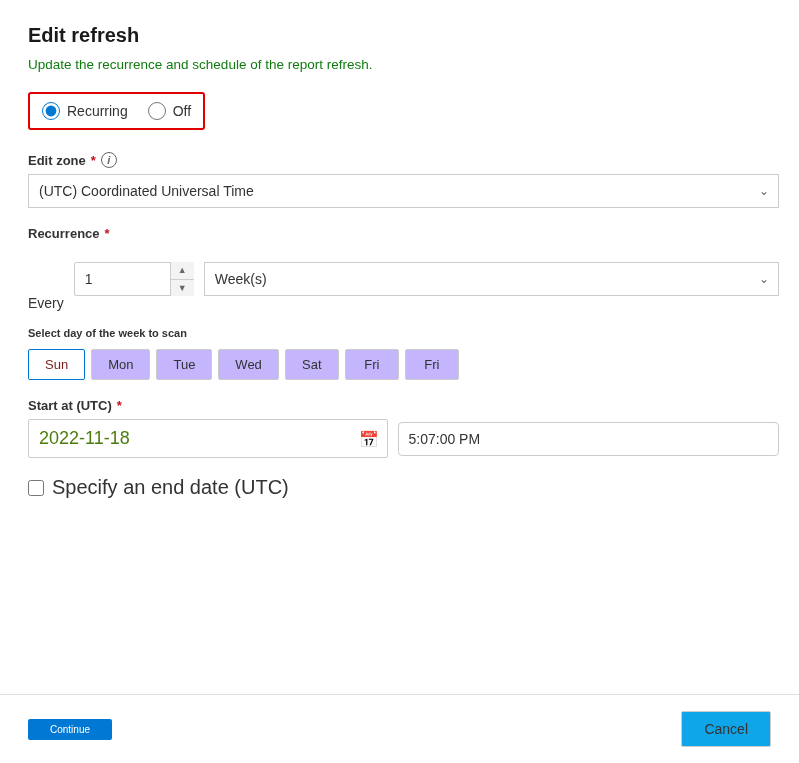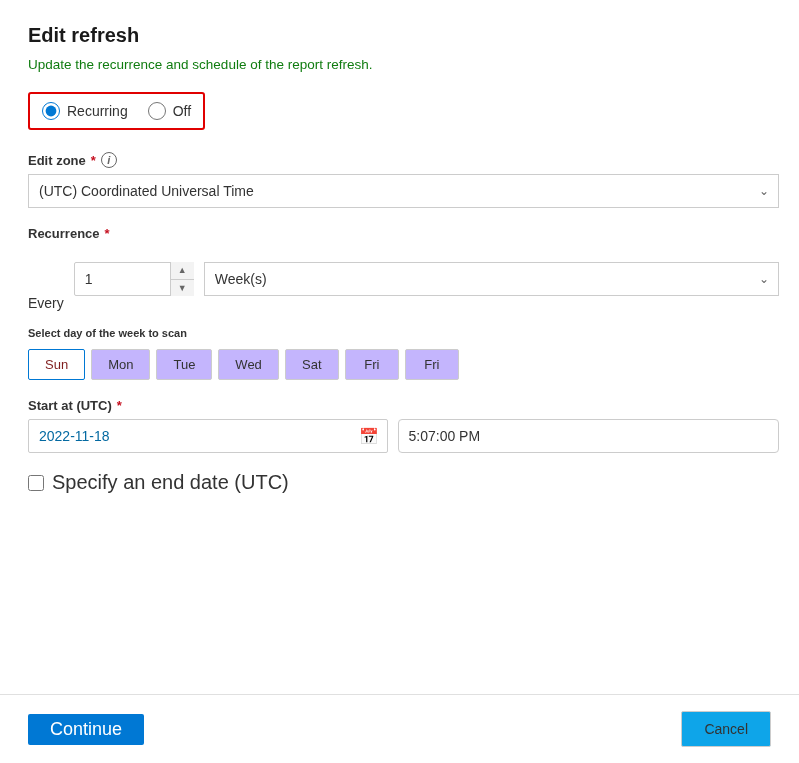--- a/index.html
+++ b/index.html
@@ -205,22 +205,22 @@
     }
     .date-input-wrapper {
       position: relative;
       flex: 1;
     }
     .date-input {
       width: 100%;
       padding: 8px 36px 8px 10px;
       border: 1px solid #ccc;
       border-radius: 2px;
-      font-size: 14px;
-      color: #0369a1;
+      font-size: 18px;
+      color: #4d7c0f;
       outline: none;
     }
     .calendar-icon {
       position: absolute;
       right: 8px;
       top: 50%;
       transform: translateY(-50%);
       color: #666;
       cursor: pointer;
       font-size: 16px;
@@ -254,21 +254,21 @@
       padding: 16px 28px;
       display: flex;
       align-items: center;
       justify-content: space-between;
     }
     .btn-continue {
       background: #0078d4;
       color: #fff;
       border: none;
       padding: 5px 22px;
-      font-size: 18px;
+      font-size: 10px;
       border-radius: 2px;
       cursor: pointer;
       font-weight: 500;
     }
     .btn-cancel {
       background: #0ea5e9;
       color: #333;
       border: 1px solid #ccc;
       padding: 9px 22px;
       font-size: 14px;

